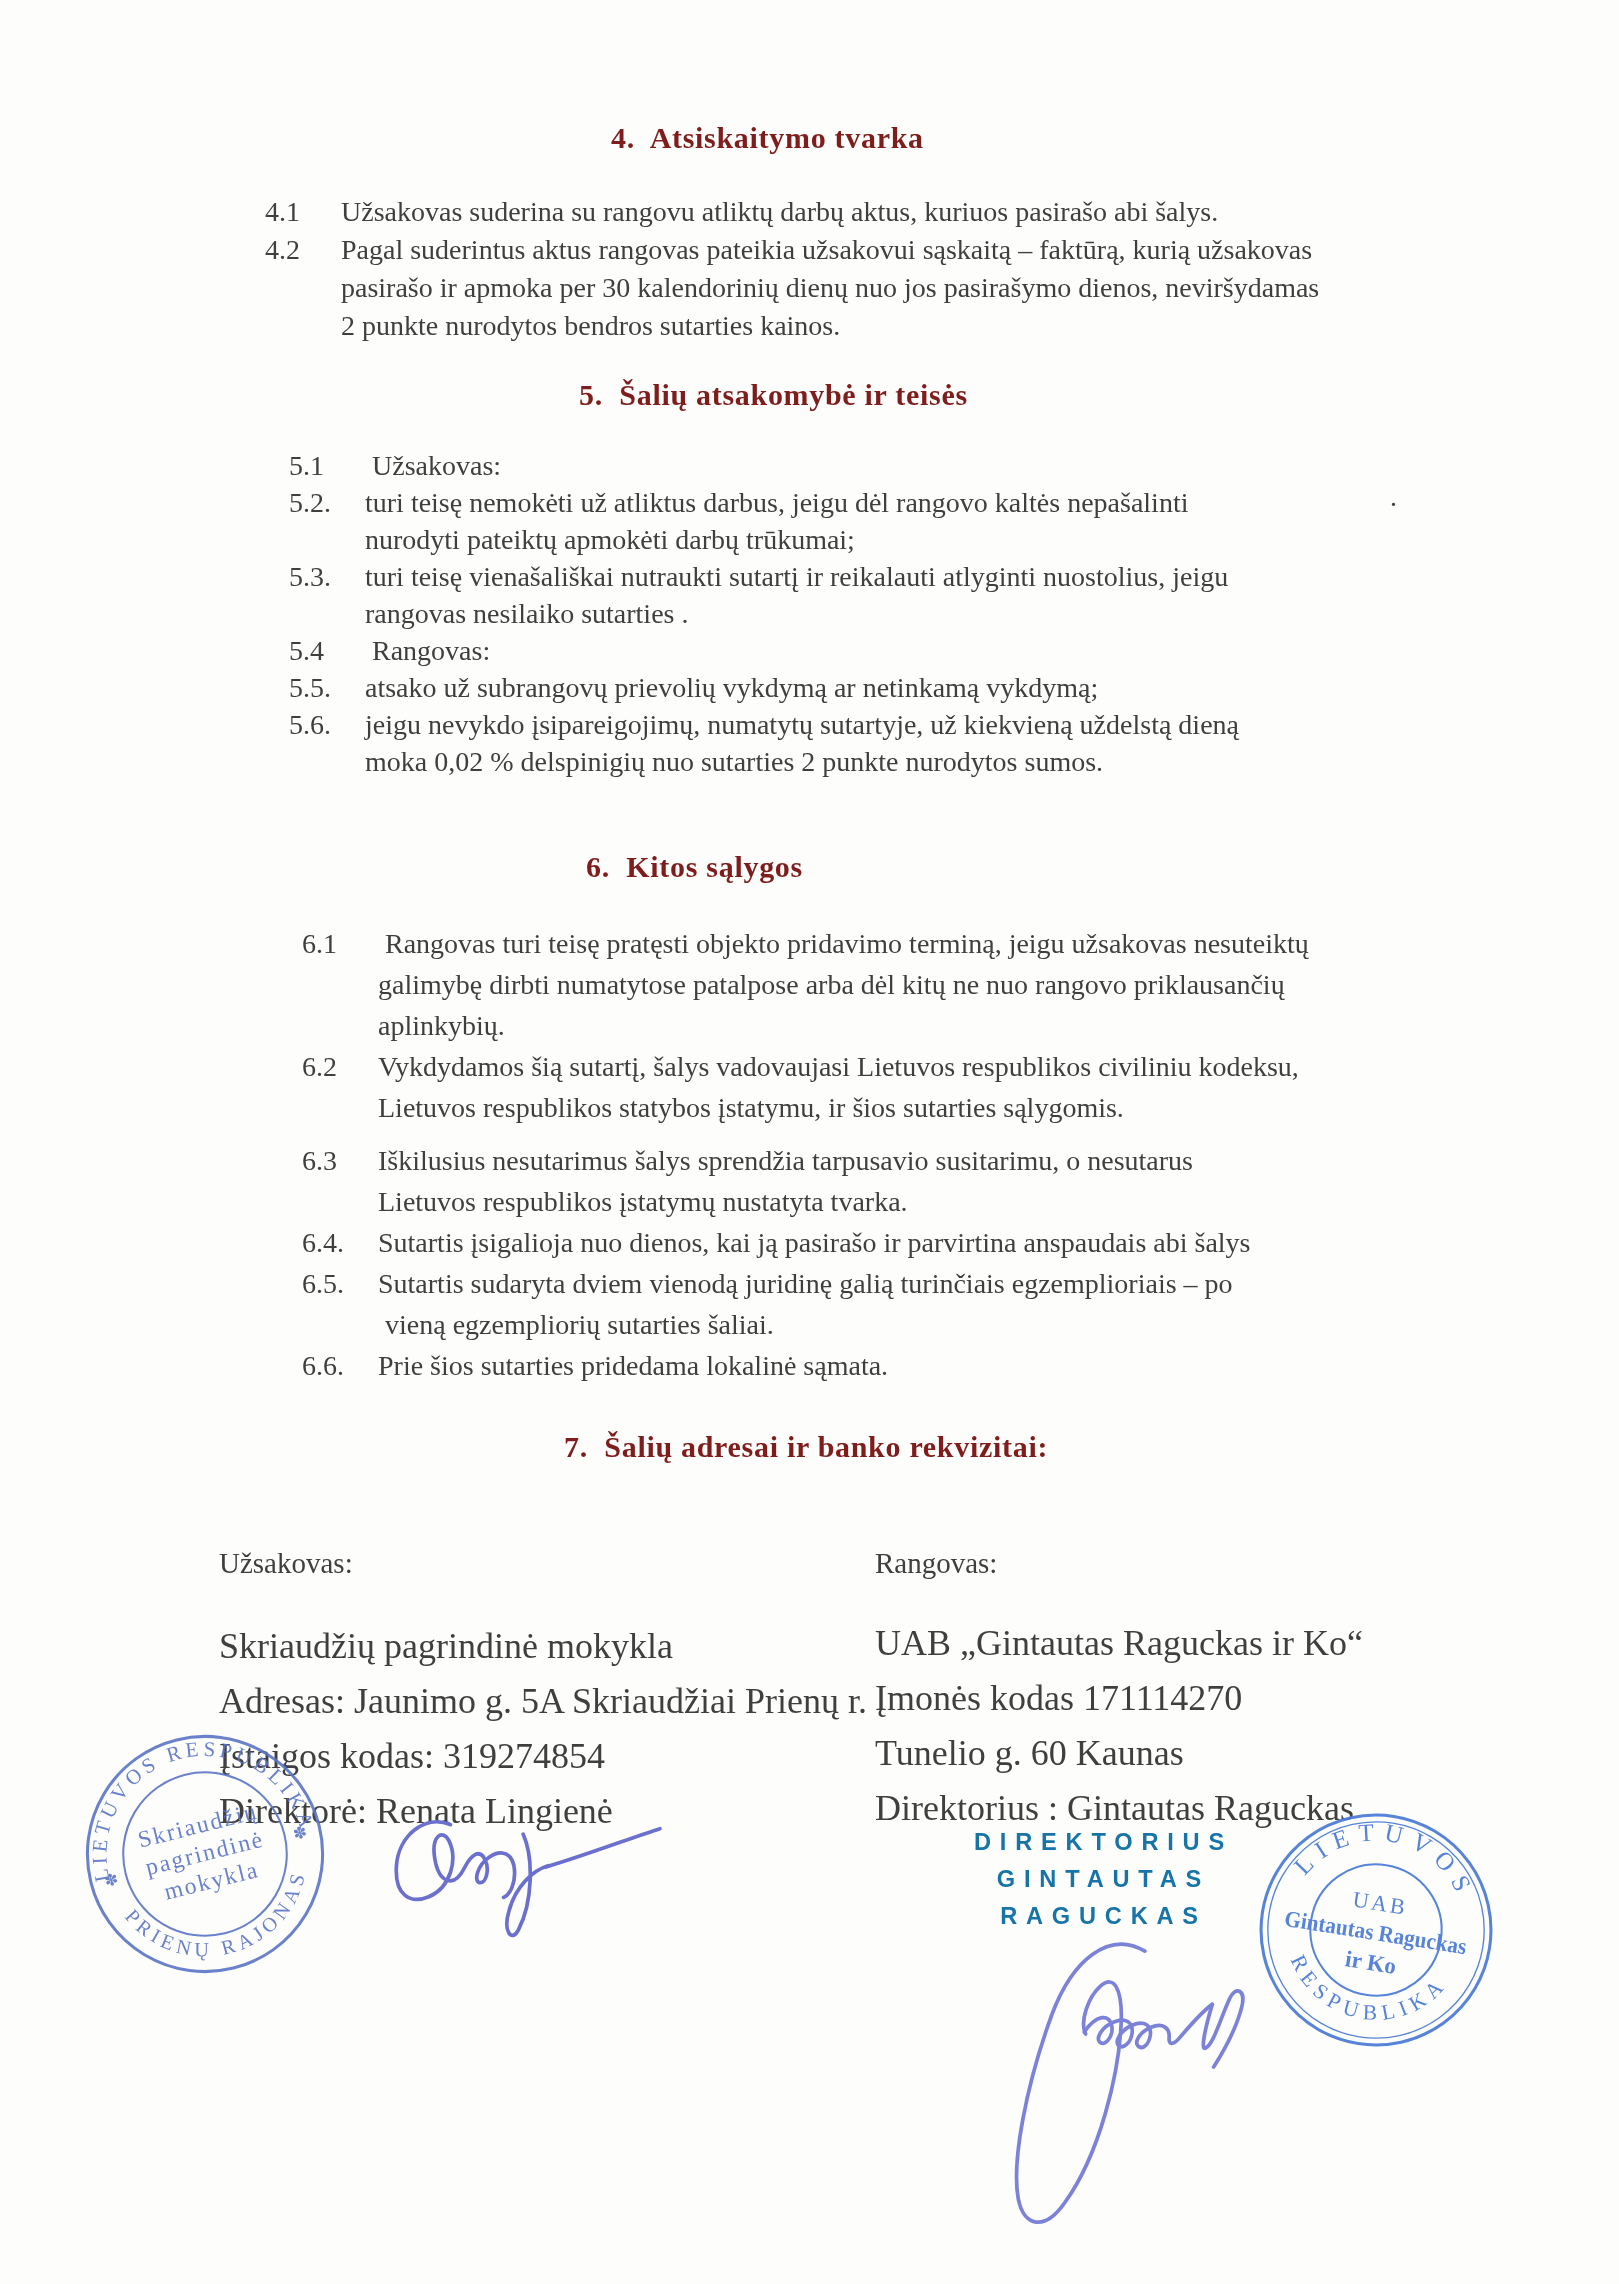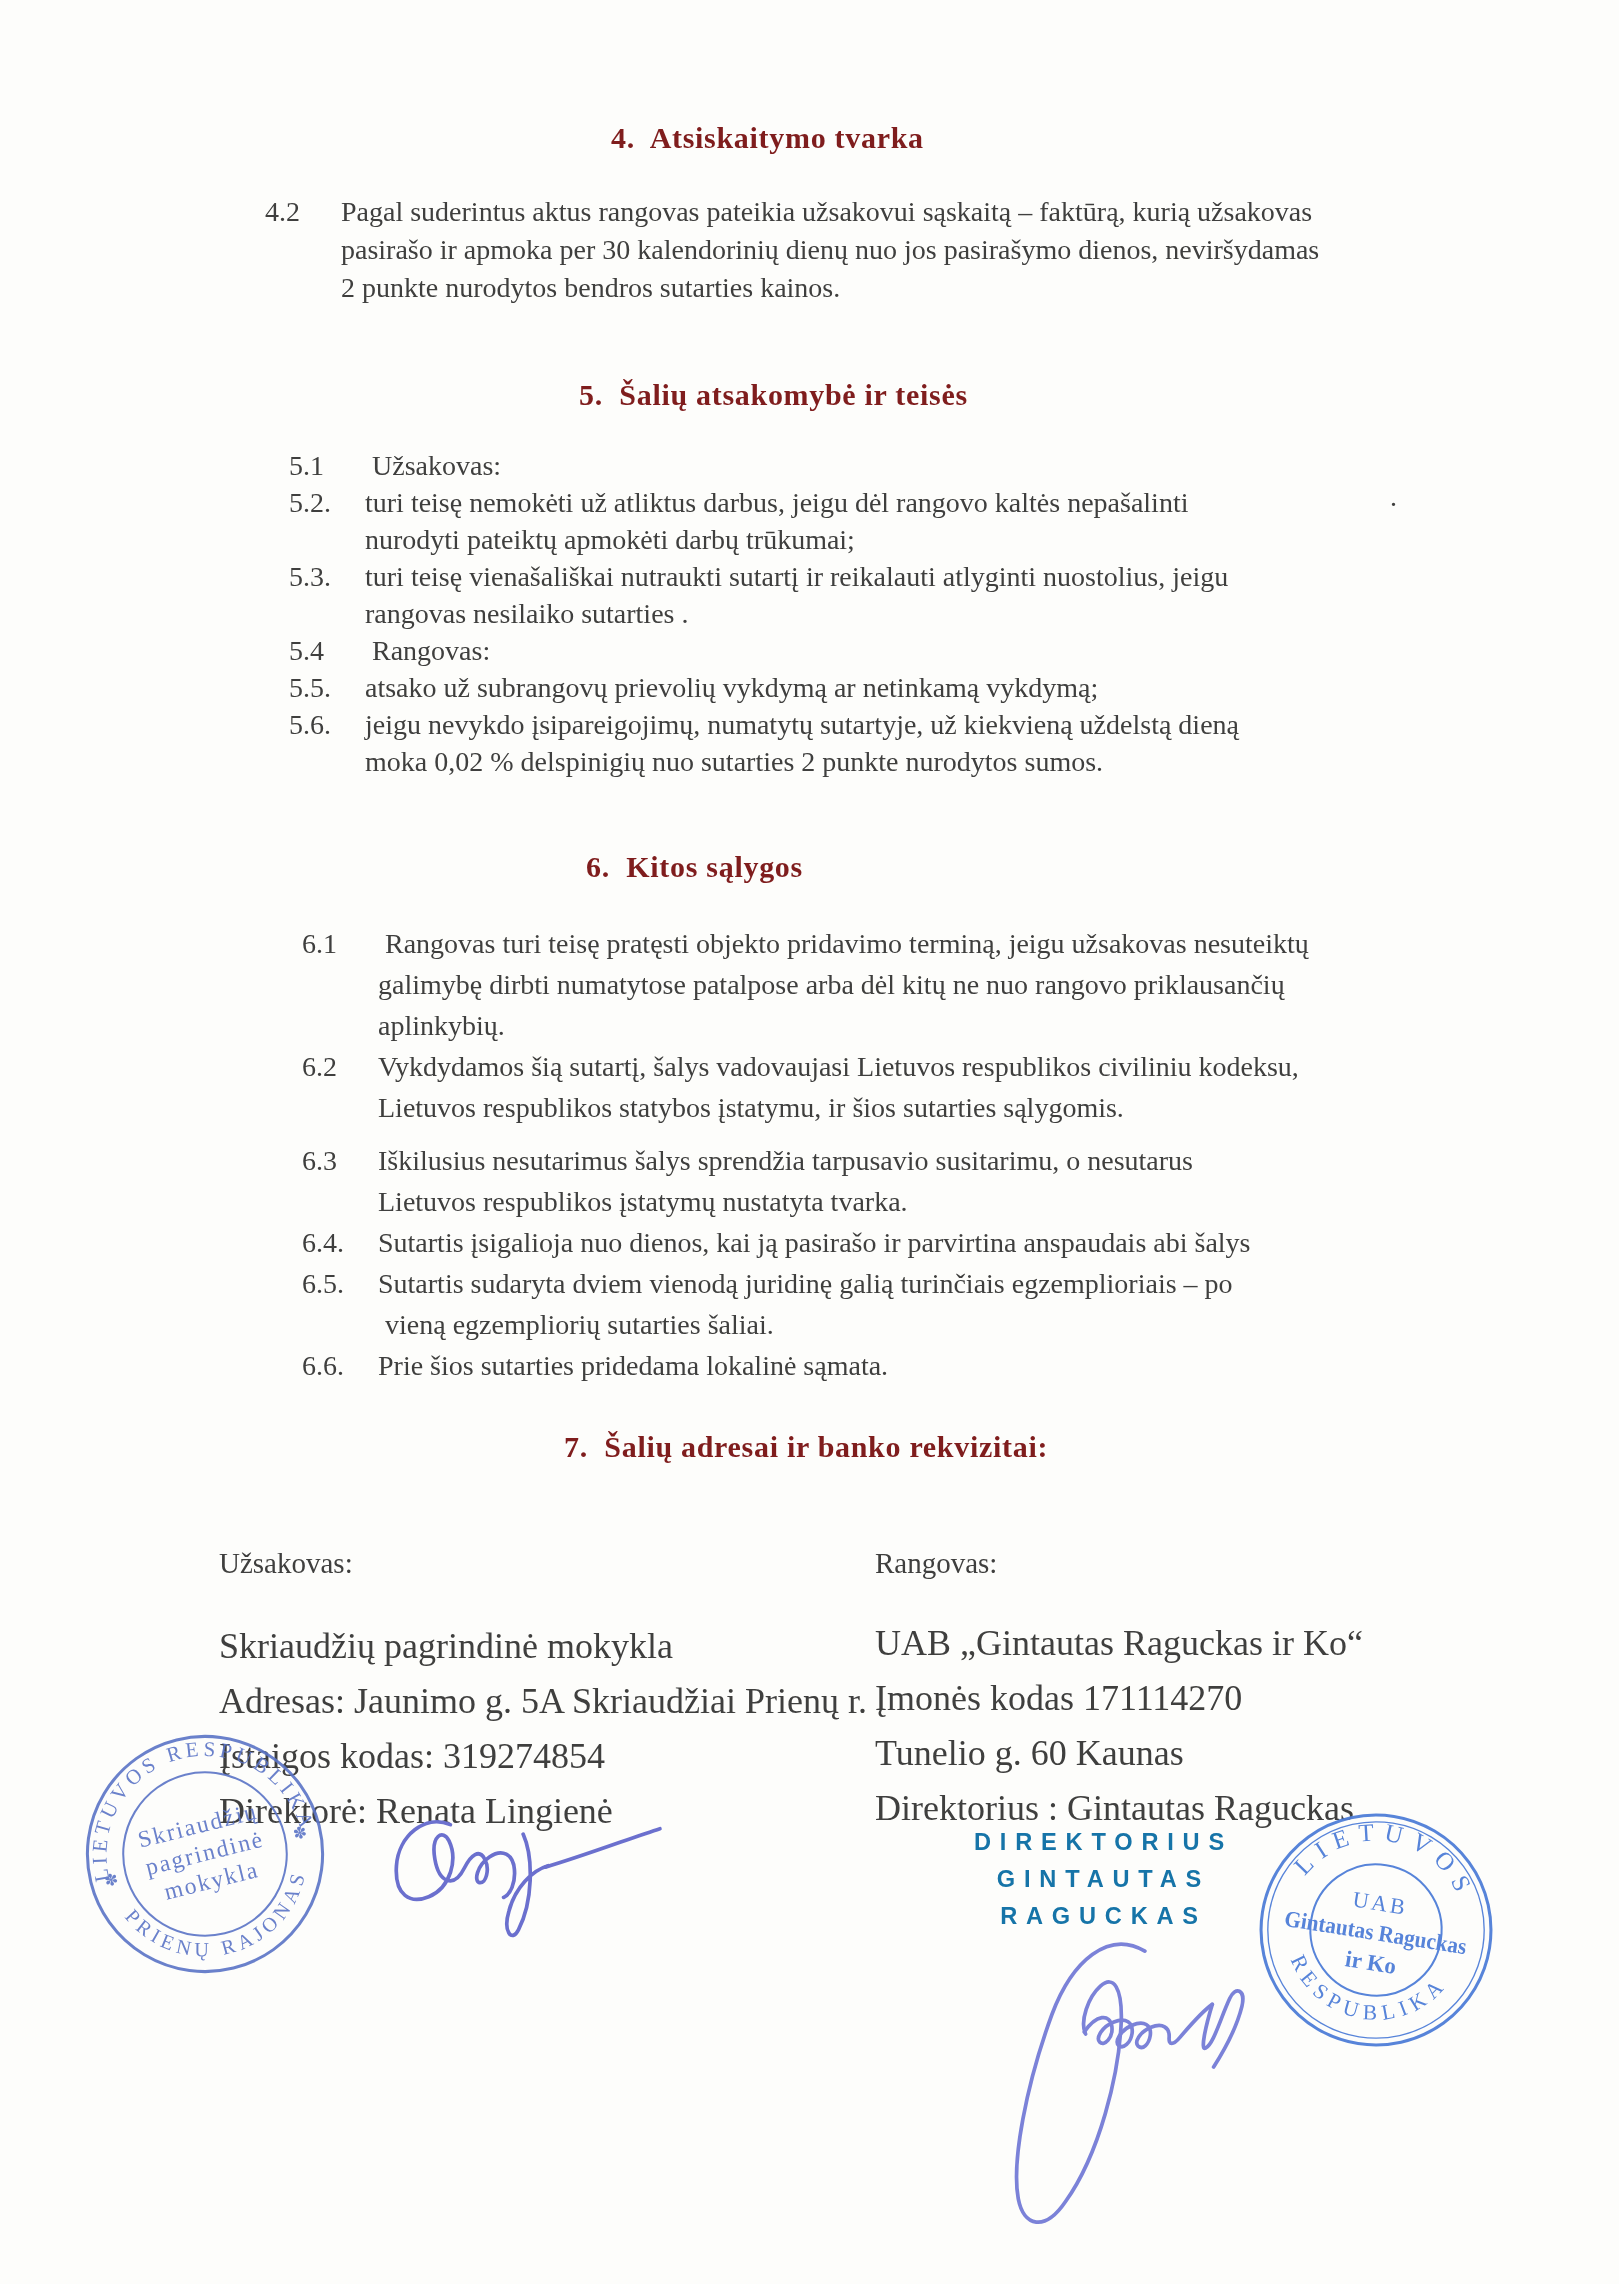--- a/index.html
+++ b/index.html
@@ -56,20 +56,24 @@
   .sigR{fill:none;stroke:#7b82d8;stroke-width:5.5;stroke-linecap:round;}
 </style>
 </head>
 <body>
 
 <div class="page">
 
   <div class="heading" id="h4">4.  Atsiskaitymo tvarka</div>
   <div class="list" id="list4">
     <div class="item">
+      <span class="num">4.1</span>
+      <span class="txt">Užsakovas suderina su rangovu atliktų darbų aktus, kuriuos pasirašo abi šalys.</span>
+    </div>
+    <div class="item">
       <span class="num">4.2</span>
       <span class="txt">Pagal suderintus aktus rangovas pateikia užsakovui sąskaitą – faktūrą, kurią užsakovas
 pasirašo ir apmoka per 30 kalendorinių dienų nuo jos pasirašymo dienos, neviršydamas
 2 punkte nurodytos bendros sutarties kainos.</span>
     </div>
   </div>
 
   <div class="heading" id="h5">5.  Šalių atsakomybė ir teisės</div>
   <div class="list" id="list5">
     <div class="item">

